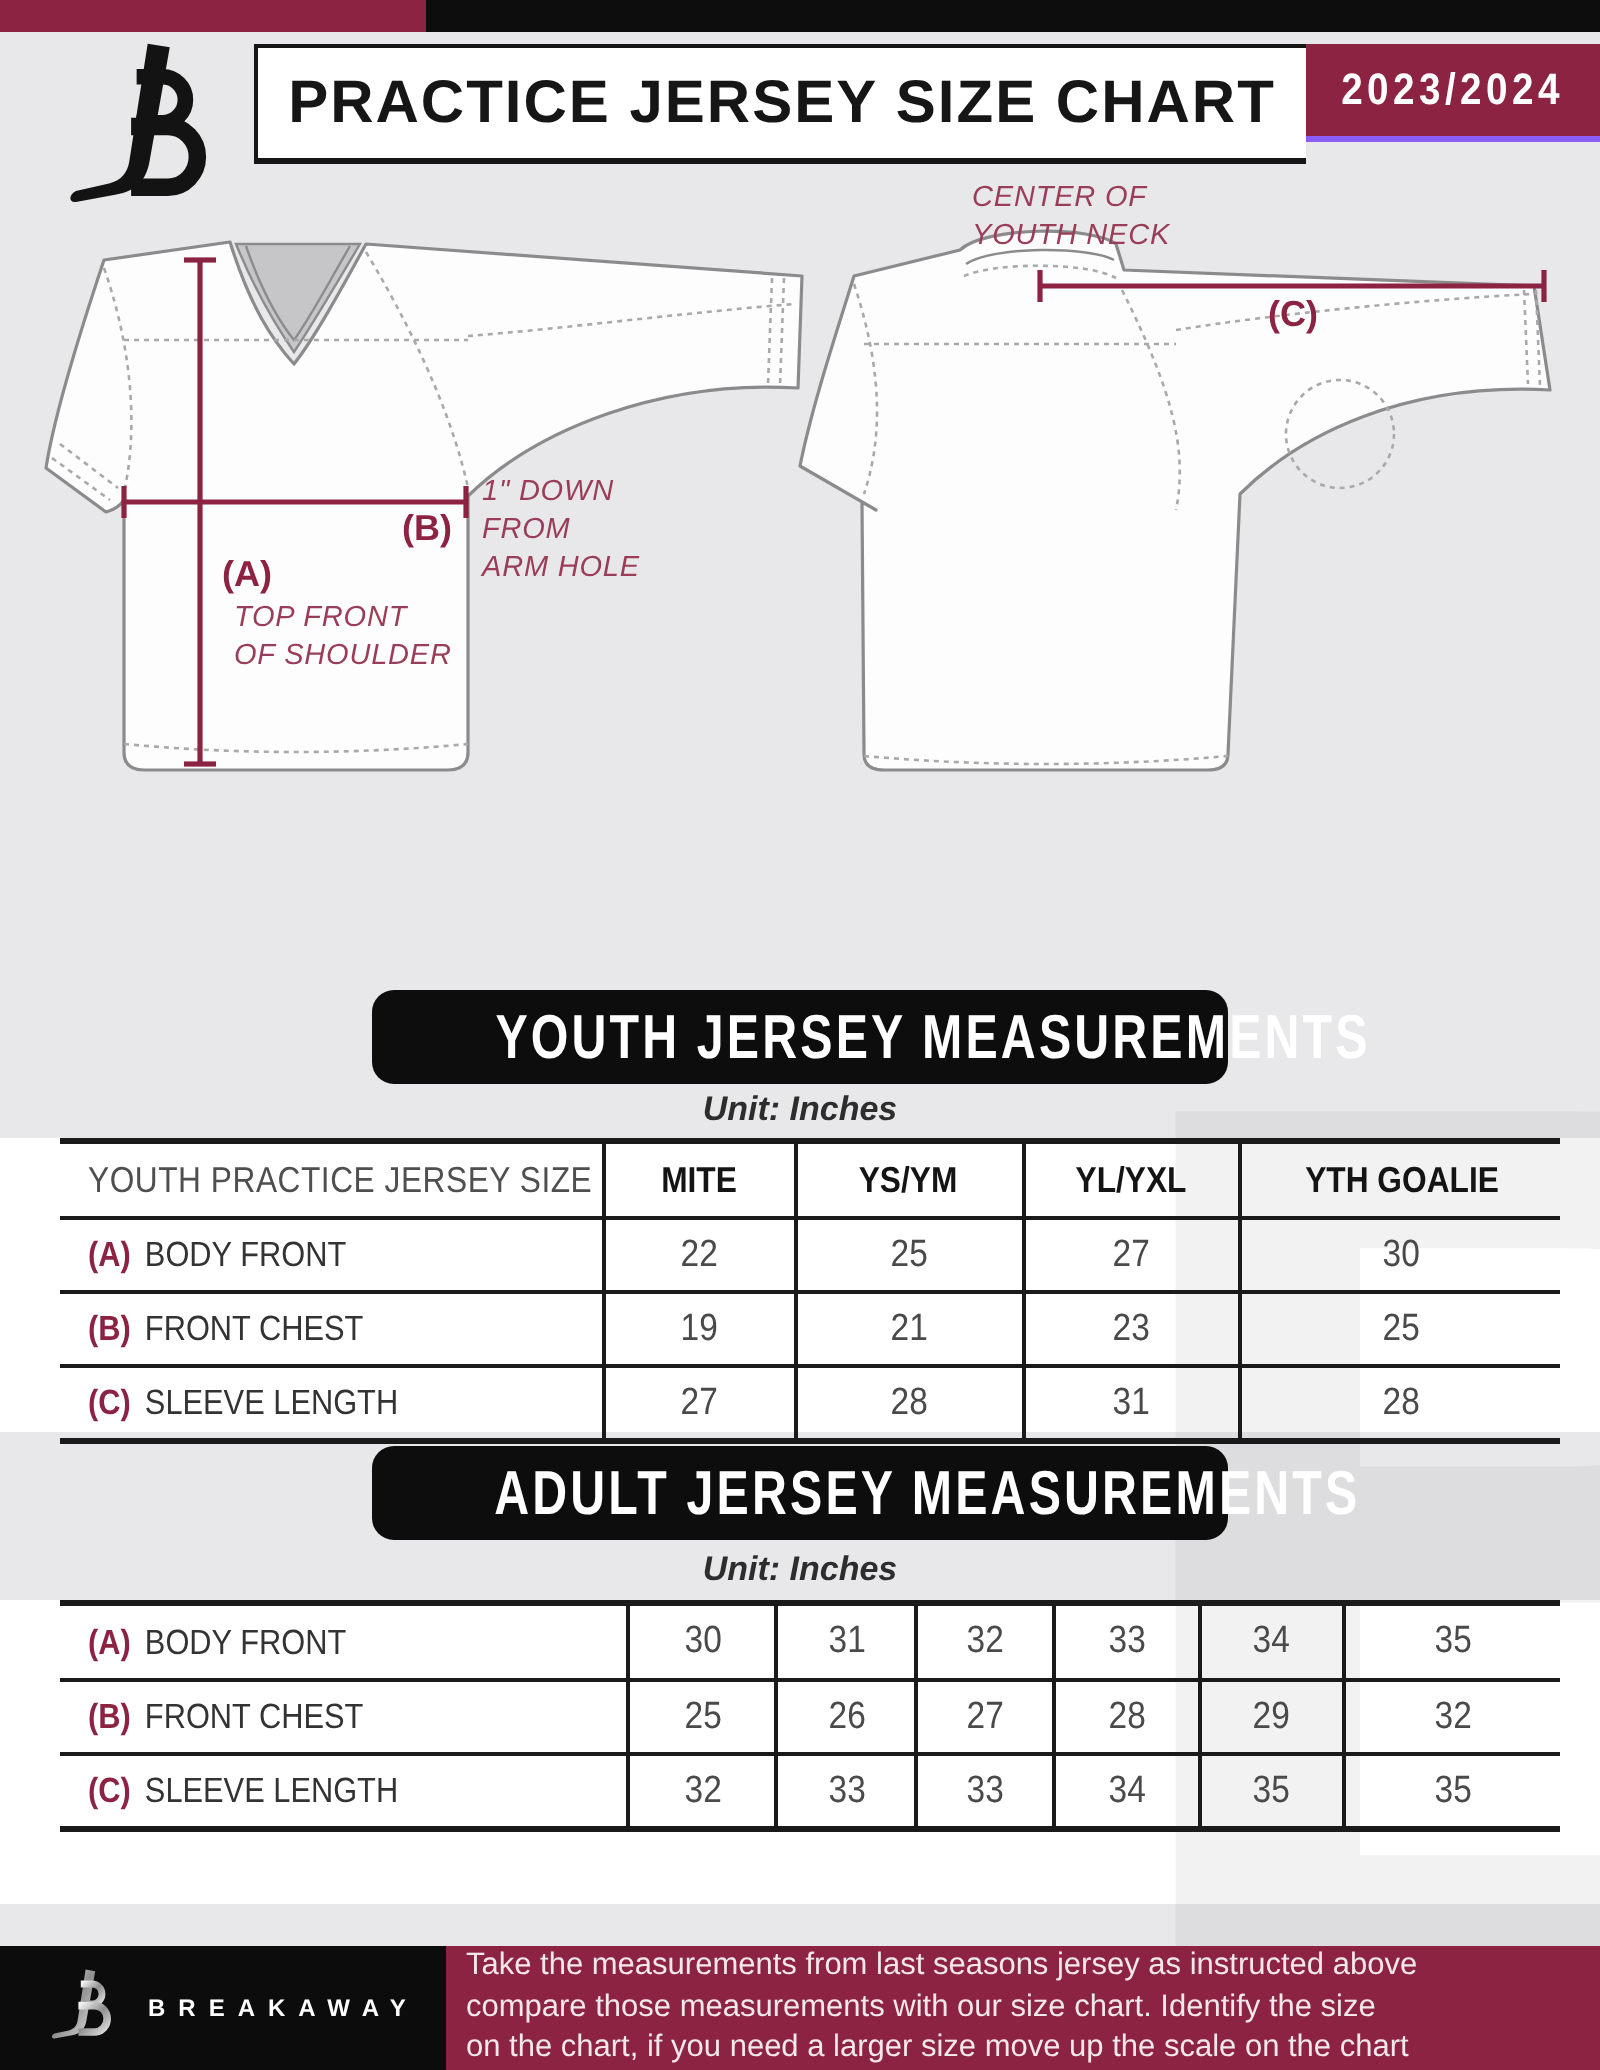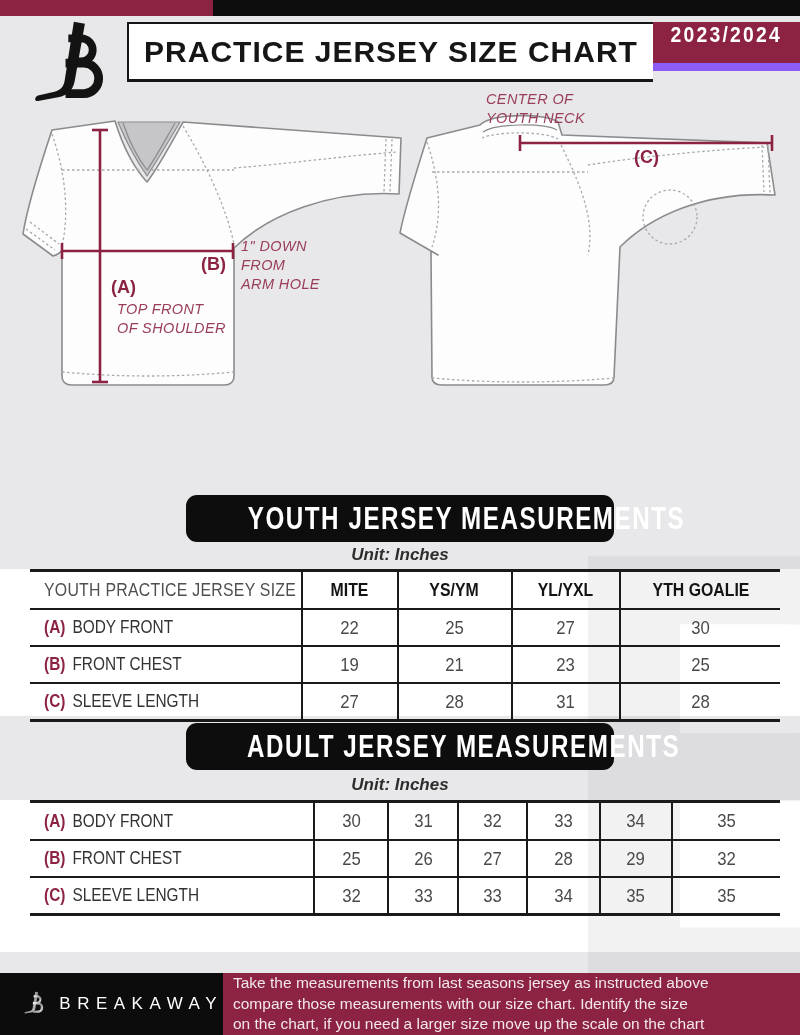--- a/index.html
+++ b/index.html
@@ -8,21 +8,21 @@
 
   
   .strip-maroon{position:absolute;left:0;top:0;width:213px;height:16px;background:#8C2342;}
   .strip-black{position:absolute;left:213px;top:0;width:587px;height:16px;background:#0D0D0D;}
   .logo-main{position:absolute;left:26px;top:20px;width:92px;height:92px;}
   .title-box{position:absolute;left:127px;top:22px;width:526px;height:60px;background:#ffffff;
              border:2px solid #161616;border-right:none;border-bottom-width:3px;
              display:flex;align-items:center;justify-content:center;box-sizing:border-box;}
   .title-text{font-size:30px;font-weight:bold;letter-spacing:1px;color:#161616;white-space:nowrap;}
   .season-box{position:absolute;left:653px;top:22px;width:147px;height:49px;background:#8C2342;
-              border-bottom:8px solid #8b5cf6;display:flex;align-items:flex-start;justify-content:center;box-sizing:border-box;}
+              border-bottom:3px solid #8b5cf6;display:flex;align-items:center;justify-content:center;box-sizing:border-box;}
   .season-text{color:#fff;font-weight:bold;font-size:22px;letter-spacing:2.5px;display:inline-block;transform:scaleX(.88);white-space:nowrap;}
 
   
   .svg-abs{position:absolute;}
   .m-key{position:absolute;color:#8C2342;font-weight:bold;font-size:18px;z-index:2;}
   .m-note{position:absolute;color:#9A3D58;font-style:italic;font-size:14.5px;line-height:19px;
           white-space:pre-line;z-index:2;letter-spacing:.4px;}
 
   
   .banner{position:absolute;left:0;top:421px;width:800px;height:62px;background:#8C2342;
@@ -56,21 +56,21 @@
   .c-label .cond{transform-origin:left center;}
   .hdr-label{color:#4f4f4f;font-size:18px;letter-spacing:.3px;}
   .c-size{text-align:center;font-weight:bold;color:#141414;font-size:18px;}
   .c-val{text-align:center;color:#4a4a4a;font-size:19px;}
   .rk{color:#8C2342;font-weight:bold;font-size:17.5px;}
   .rl{color:#333333;font-size:17.5px;margin-left:8px;}
 
   
   .footer-black{position:absolute;left:0;top:973px;width:223px;height:62px;background:#0C0C0C;
                 display:flex;align-items:center;z-index:3;}
-  .brand-text{color:#fff;font-size:17px;font-weight:normal;letter-spacing:6.5px;margin-left:12px;white-space:nowrap;}
+  .brand-text{color:#fff;font-size:12px;font-weight:bold;letter-spacing:6.5px;margin-left:12px;white-space:nowrap;}
   .footer-note{position:absolute;left:223px;top:973px;width:577px;height:62px;background:#8C2342;
                display:flex;align-items:center;z-index:3;}
   .footer-note p{margin:0 0 0 10px;color:#F2E7EB;font-size:15.5px;line-height:20.5px;white-space:pre-line;}
 </style>
 </head>
 <body>
 
 <div class="page">
 
   <div class="strip-maroon"></div>

